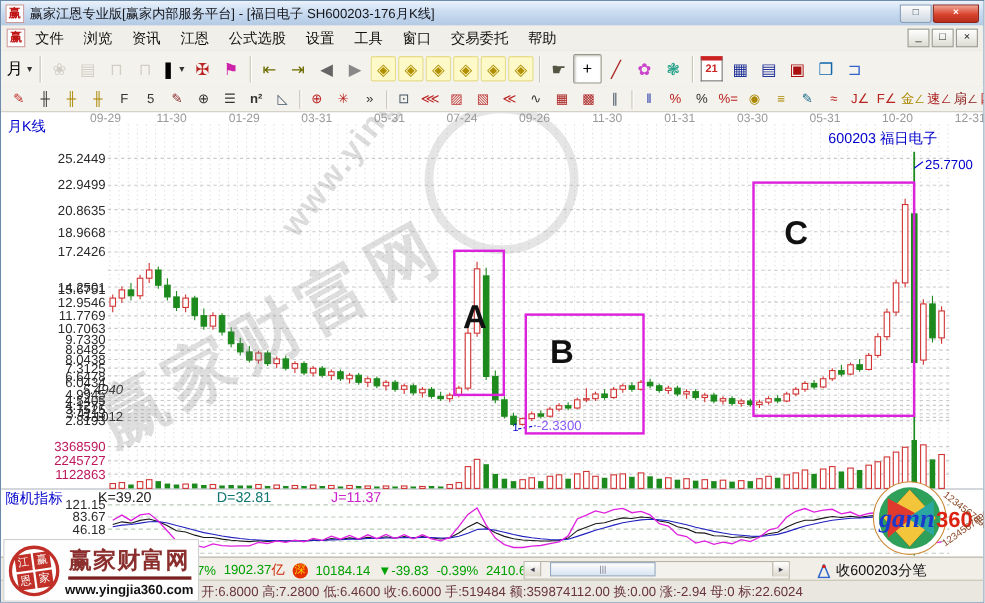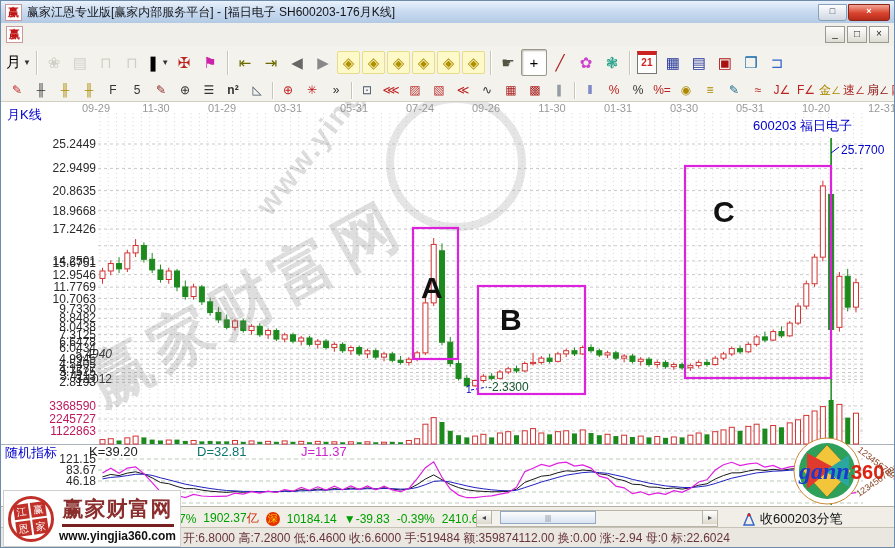--- a/index.html
+++ b/index.html
@@ -37,21 +37,21 @@
   .lab{position:absolute;white-space:nowrap;}
   .price-lab{width:93px;text-align:right;font-size:12px;color:#2a2a2a;}
   .vol-lab{width:93px;text-align:right;font-size:12px;color:#be185d;}
   .ind-lab{width:93px;text-align:right;font-size:12px;color:#2a2a2a;}
   .date-lab{font-size:11px;color:#999;transform:translateX(-50%);top:0px;}
   .blue{color:#0000cc;}
   .pane-label{left:6px;top:5px;font-size:13px;color:#0000cc;}
   .symbol-label{left:752px;top:16px;font-size:13px;color:#0000cc;}
   .last-price{left:840px;top:42px;font-size:12px;color:#0000cc;}
   .low-marker{left:465px;top:283px;font-size:10px;color:#0000cc;}
-  .low-label{left:487px;top:279px;font-size:12px;color:#14532d;}
+  .low-label{left:487px;top:279px;font-size:12px;color:#8b5cf6;}
   .ind-head{top:343px;font-size:13px;}
   .wm1{left:70px;top:160px;font-size:62px;font-weight:bold;letter-spacing:8px;color:rgba(125,125,125,.25);transform:rotate(-29deg);z-index:6;pointer-events:none;}
   .wm2{left:248px;top:100px;font-size:30px;font-weight:bold;letter-spacing:2px;color:rgba(140,140,140,.30);transform:rotate(-52deg);transform-origin:left top;z-index:6;pointer-events:none;}
 
   
   .statusbar{position:absolute;top:505px;left:0;right:0;height:21px;background:#f0eee7;border-top:1px solid #b4b0a4;font-size:12px;z-index:20;}
   .st-market{position:absolute;left:178px;top:3px;display:flex;gap:7px;align-items:center;color:#00a000;white-space:nowrap;}
   .st-red{color:#cc2200;}
   .badge{display:inline-block;width:14px;height:14px;border-radius:50%;background:#e53000;color:#ffd700;font-size:10px;line-height:14px;text-align:center;}
   .st-scroll{position:absolute;left:475px;top:3px;width:240px;height:15px;border:1px solid #b8b4a8;background:#f4f2ec;display:flex;}
@@ -86,20 +86,32 @@
     <span class="app-logo">赢</span>
     <span class="title-text">赢家江恩专业版[赢家内部服务平台] - [福日电子  SH600203-176月K线]</span>
     <span class="tb-btns">
       <span class="tb-btn">□</span>
       <span class="tb-btn close">×</span>
     </span>
   </div>
 
   <div class="menubar">
     <span class="app-logo">赢</span>
+    <span id="menu-items" style="display:flex">
+        <span class="menu-item">文件</span>
+        <span class="menu-item">浏览</span>
+        <span class="menu-item">资讯</span>
+        <span class="menu-item">江恩</span>
+        <span class="menu-item">公式选股</span>
+        <span class="menu-item">设置</span>
+        <span class="menu-item">工具</span>
+        <span class="menu-item">窗口</span>
+        <span class="menu-item">交易委托</span>
+        <span class="menu-item">帮助</span>
+      </span>
     <span class="mb-btns" id="child-buttons">
         <span class="mb-btn">_</span>
         <span class="mb-btn">□</span>
         <span class="mb-btn">×</span>
       </span>
   </div>
 
   <div class="toolbar1" id="toolbar-main">
       <span class="tbtn" style="color: rgb(0, 0, 0);">月<span class="dd">▼</span></span>
       <span class="tsep"></span>

